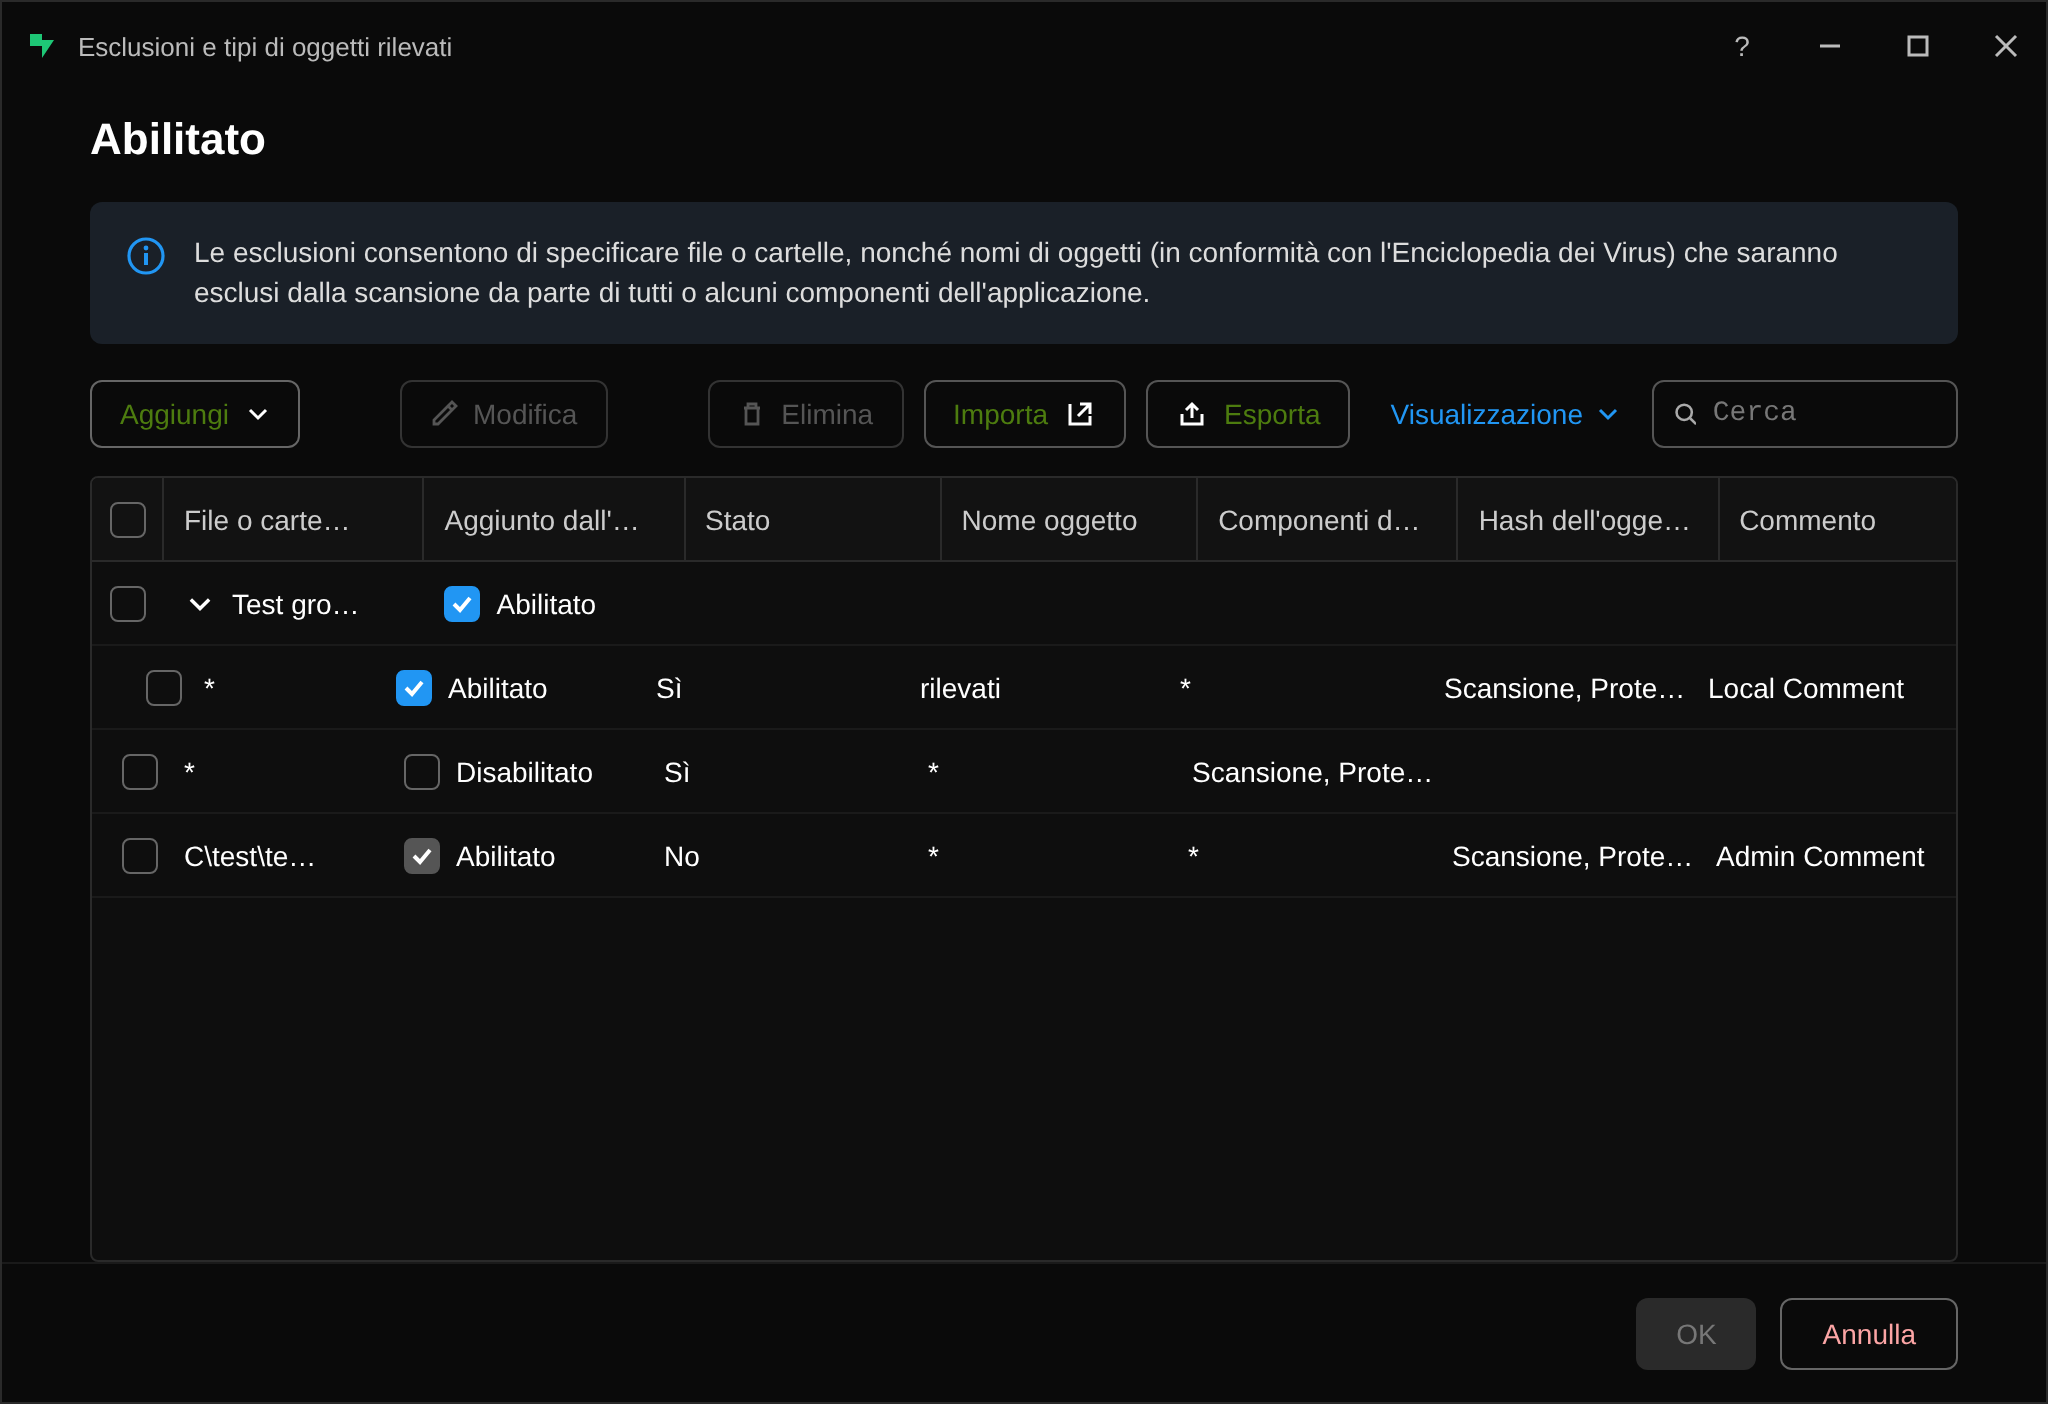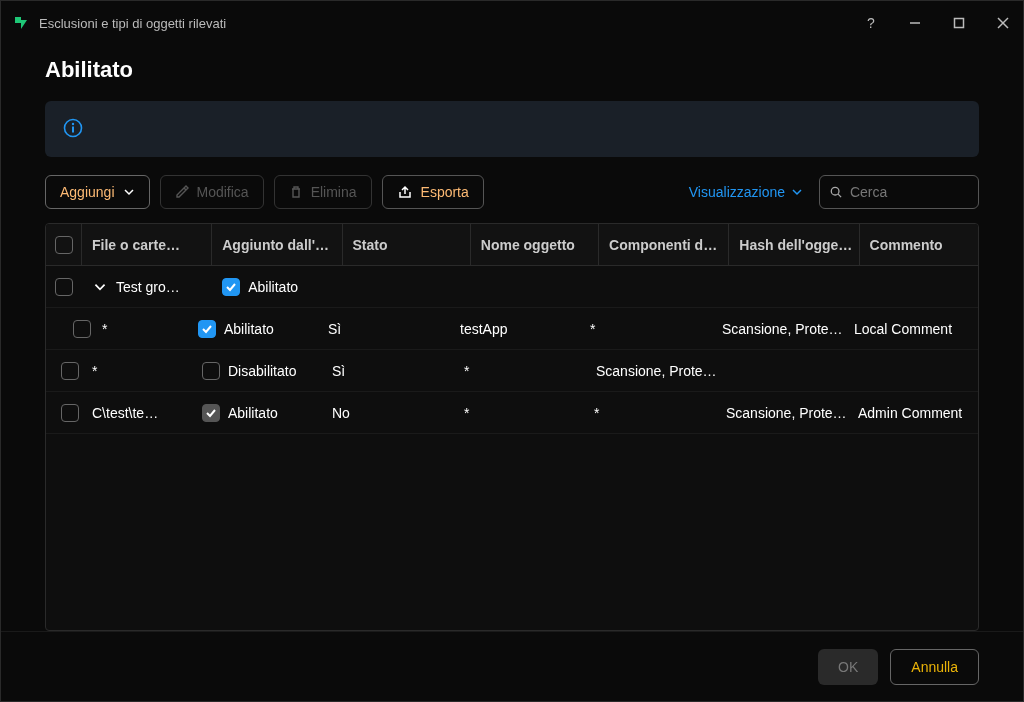--- a/index.html
+++ b/index.html
@@ -9,33 +9,33 @@
 .logo { width: 16px; height: 16px; margin-right: 10px; display: flex; align-items: center; justify-content: center; }
 .title { color: #bbb; font-size: 13px; flex: 1; }
 .winbtns { display: flex; gap: 28px; align-items: center; }
 .winbtn { width: 16px; height: 16px; display: flex; align-items: center; justify-content: center; color: #bbb; cursor: pointer; }
 .content { flex: 1; padding: 0 44px; display: flex; flex-direction: column; overflow: hidden; }
 .page-title { font-size: 22px; font-weight: 600; margin: 12px 0 18px; }
 .info-banner { background: #1a2028; border-radius: 6px; padding: 16px 18px; display: flex; gap: 14px; margin-bottom: 18px; }
 .info-icon { color: #2196f3; flex-shrink: 0; margin-top: 1px; }
 .info-text { color: #ddd; line-height: 1.4; font-size: 14px; }
 .toolbar { display: flex; align-items: center; gap: 10px; margin-bottom: 14px; }
-.btn { height: 34px; padding: 0 14px; border-radius: 6px; border: 1px solid #555; background: transparent; color: #fdba74; display: flex; align-items: center; gap: 8px; cursor: pointer; font-size: 14px; }
+.btn { height: 34px; padding: 0 14px; border-radius: 6px; border: 1px solid #555; background: transparent; color: #4d7c0f; display: flex; align-items: center; gap: 8px; cursor: pointer; font-size: 14px; }
 .btn.add { border-color: #666; }
-.btn.disabled { color: #555; border-color: #333; cursor: default; }
+.btn.disabled { color: #555; border-color: #333; cursor: default; margin-left: 40px; }
 .btn.disabled svg { stroke: #555; }
 .spacer { flex: 1; }
 .view-link { color: #2196f3; display: flex; align-items: center; gap: 6px; cursor: pointer; margin-right: 6px; }
 .search { height: 34px; width: 160px; border: 1px solid #555; border-radius: 6px; display: flex; align-items: center; padding: 0 10px; gap: 8px; }
-.search input { background: transparent; border: none; outline: none; color: #fff; font-size: 14px; width: 100%; }
+.search input { background: transparent; border: none; outline: none; color: #fff; font-size: 14px; width: 100%; font-family: Liberation Mono, monospace; }
 .search input::placeholder { color: #777; }
 .table-wrap { border: 1px solid #2a2a2a; border-radius: 4px; flex: 1; overflow: hidden; background: #0e0e0e; }
 .thead { display: flex; height: 42px; align-items: center; border-bottom: 1px solid #2a2a2a; background: #121212; }
 .th, .td { padding: 0 10px; font-size: 14px; overflow: hidden; text-overflow: ellipsis; white-space: nowrap; }
-.th { color: #ccc; font-weight: 700; border-right: 1px solid #2a2a2a; height: 100%; display: flex; align-items: center; }
+.th { color: #ccc; font-weight: 400; border-right: 1px solid #2a2a2a; height: 100%; display: flex; align-items: center; }
 .th:last-child { border-right: none; }
 .c-chk { width: 36px; flex-shrink: 0; justify-content: center; }
 .c-file { width: 132px; }
 .c-stato { width: 130px; }
 .c-agg { width: 132px; }
 .c-nome { width: 130px; }
 .c-hash { width: 132px; }
 .c-comp { width: 132px; }
 .c-comm { width: 120px; }
 .row { display: flex; height: 42px; align-items: center; border-bottom: 1px solid #1a1a1a; }
@@ -45,21 +45,21 @@
 .chk.inactive { background: #555; border-color: #555; }
 .chk svg { display: none; }
 .chk.checked svg, .chk.inactive svg { display: block; }
 .chev { width: 16px; height: 16px; margin-right: 4px; }
 .group-cell { display: flex; align-items: center; gap: 4px; }
 .indent1 { padding-left: 36px; }
 .indent2 { padding-left: 22px; }
 .footer { height: 70px; border-top: 1px solid #1a1a1a; display: flex; align-items: center; justify-content: flex-end; padding: 0 44px; gap: 12px; }
 .fbtn { height: 36px; padding: 0 20px; border-radius: 6px; font-size: 14px; cursor: pointer; }
 .fbtn.ok { background: #2a2a2a; color: #777; border: none; cursor: default; }
-.fbtn.cancel { background: transparent; color: #eab308; border: 1px solid #666; }
+.fbtn.cancel { background: transparent; color: #fca5a5; border: 1px solid #666; }
 </style>
 </head>
 <body>
 
 <div class="window">
   <div class="titlebar">
     <div class="logo">
       <svg width="16" height="16" viewBox="0 0 16 16">
           <path d="M2 2 L8 2 L8 5 L14 5 L8 14 L8 8 L2 8 Z" fill="#1ec776"></path>
         </svg>
@@ -90,40 +90,47 @@
     <h1 class="page-title">Abilitato</h1>
 
     <div class="info-banner">
       <div class="info-icon">
         <svg width="20" height="20" viewBox="0 0 20 20">
             <circle cx="10" cy="10" r="8.5" stroke="#2196f3" stroke-width="1.6" fill="none"></circle>
             <circle cx="10" cy="6" r="1.2" fill="#2196f3"></circle>
             <rect x="9" y="8.5" width="2" height="6" fill="#2196f3"></rect>
           </svg>
       </div>
+      <div class="info-text">Le esclusioni consentono di specificare file o cartelle, nonché nomi di oggetti (in conformità con l'Enciclopedia dei Virus) che saranno esclusi dalla scansione da parte di tutti o alcuni componenti dell'applicazione.</div>
     </div>
 
     <div class="toolbar">
       <button class="btn add">
         <span>Aggiungi</span>
         <svg width="12" height="12" viewBox="0 0 12 12">
             <path d="M2 4 L6 8 L10 4" stroke="#fff" stroke-width="1.5" fill="none"></path>
           </svg>
       </button>
       <button class="btn disabled">
         <svg width="14" height="14" viewBox="0 0 14 14">
             <path d="M2 12 L2 10 L9 3 L11 5 L4 12 Z M9 3 L11 1 L13 3 L11 5" stroke="#555" stroke-width="1.4" fill="none"></path>
           </svg>
         <span>Modifica</span>
       </button>
       <button class="btn disabled">
         <svg width="14" height="14" viewBox="0 0 14 14">
             <path d="M3 4 L11 4 M5 4 L5 2 L9 2 L9 4 M4 4 L4 12 L10 12 L10 4" stroke="#555" stroke-width="1.4" fill="none"></path>
           </svg>
         <span>Elimina</span>
+      </button>
+      <button class="btn">
+        <span>Importa</span>
+        <svg width="16" height="16" viewBox="0 0 16 16">
+            <path d="M3 3 L3 13 L13 13 L13 9 M8 3 L13 3 L13 8 M13 3 L7 9" stroke="#fff" stroke-width="1.5" fill="none"></path>
+          </svg>
       </button>
       <button class="btn">
         <svg width="16" height="16" viewBox="0 0 16 16">
             <path d="M3 8 L3 13 L13 13 L13 8 M8 3 L8 10 M5 6 L8 3 L11 6" stroke="#fff" stroke-width="1.5" fill="none"></path>
           </svg>
         <span>Esporta</span>
       </button>
       <div class="spacer"></div>
       <div class="view-link">
         <span>Visualizzazione</span>
@@ -191,21 +198,21 @@
               <svg width="12" height="12" viewBox="0 0 12 12">
                 <path d="M2 6 L5 9 L10 3" stroke="#fff" stroke-width="2" fill="none"></path>
               </svg>
             </div>
           <span>Abilitato</span>
         </div>
         <div class="td c-agg">
             <span>Sì</span>
           </div>
         <div class="td c-nome">
-            <span>testApp</span>
+            <span>rilevati</span>
           </div>
         <div class="td c-hash">
             <span>*</span>
           </div>
         <div class="td c-comp">
             <span>Scansione, Prote…</span>
           </div>
         <div class="td c-comm">
             <span>Local Comment</span>
           </div>

